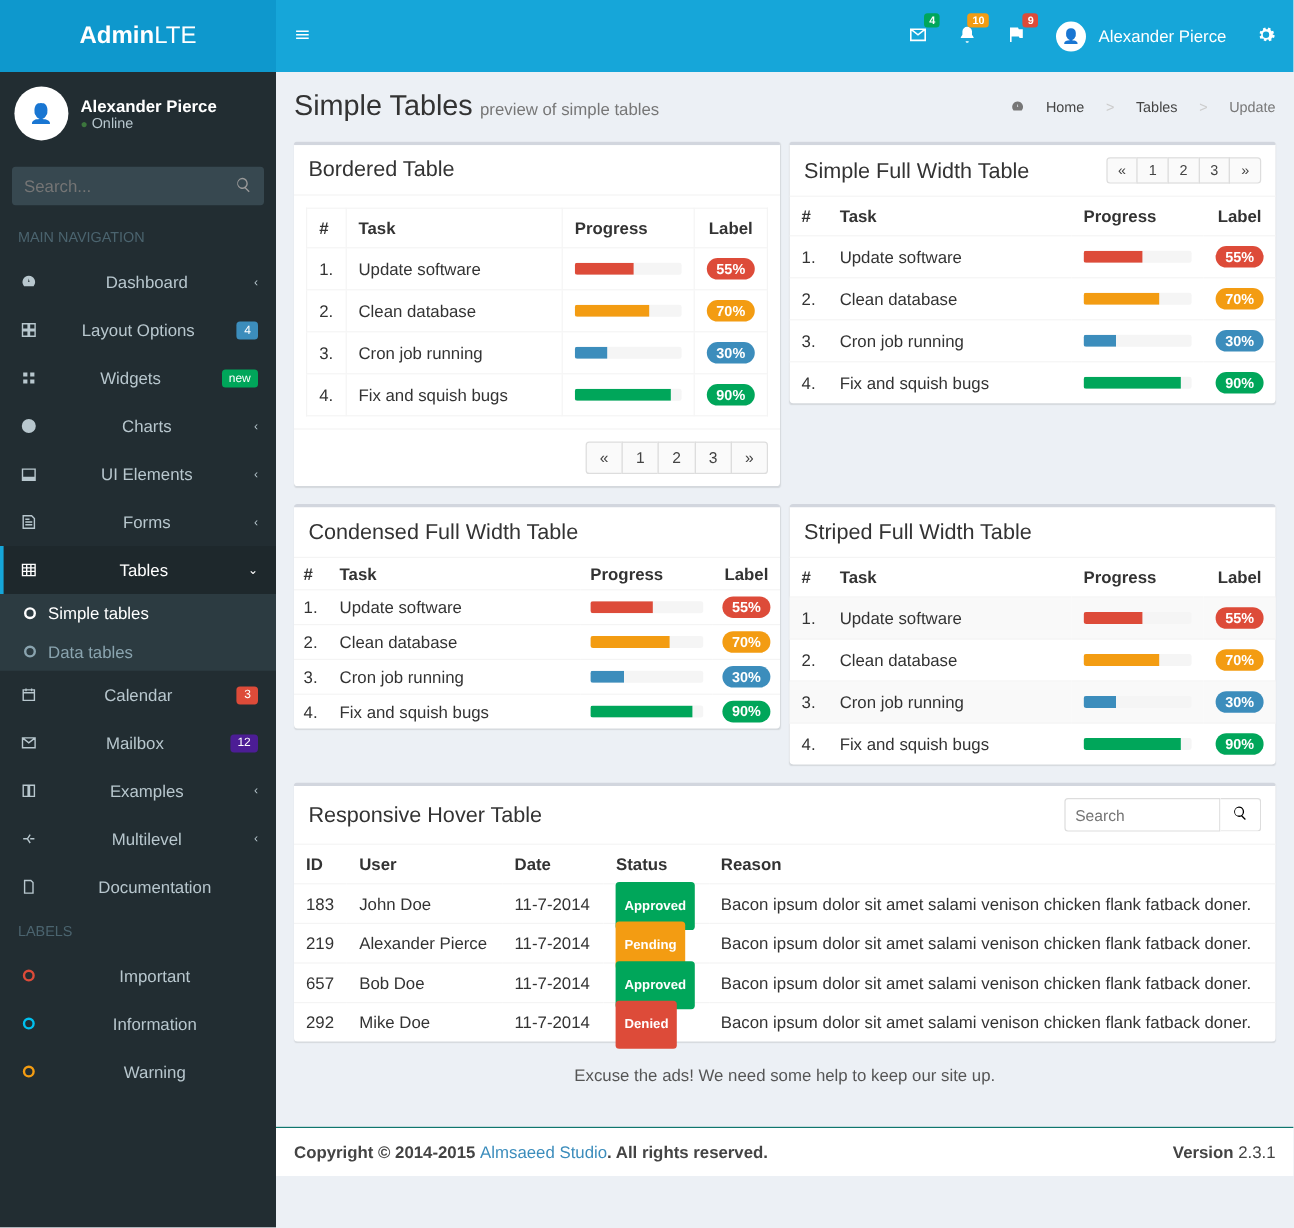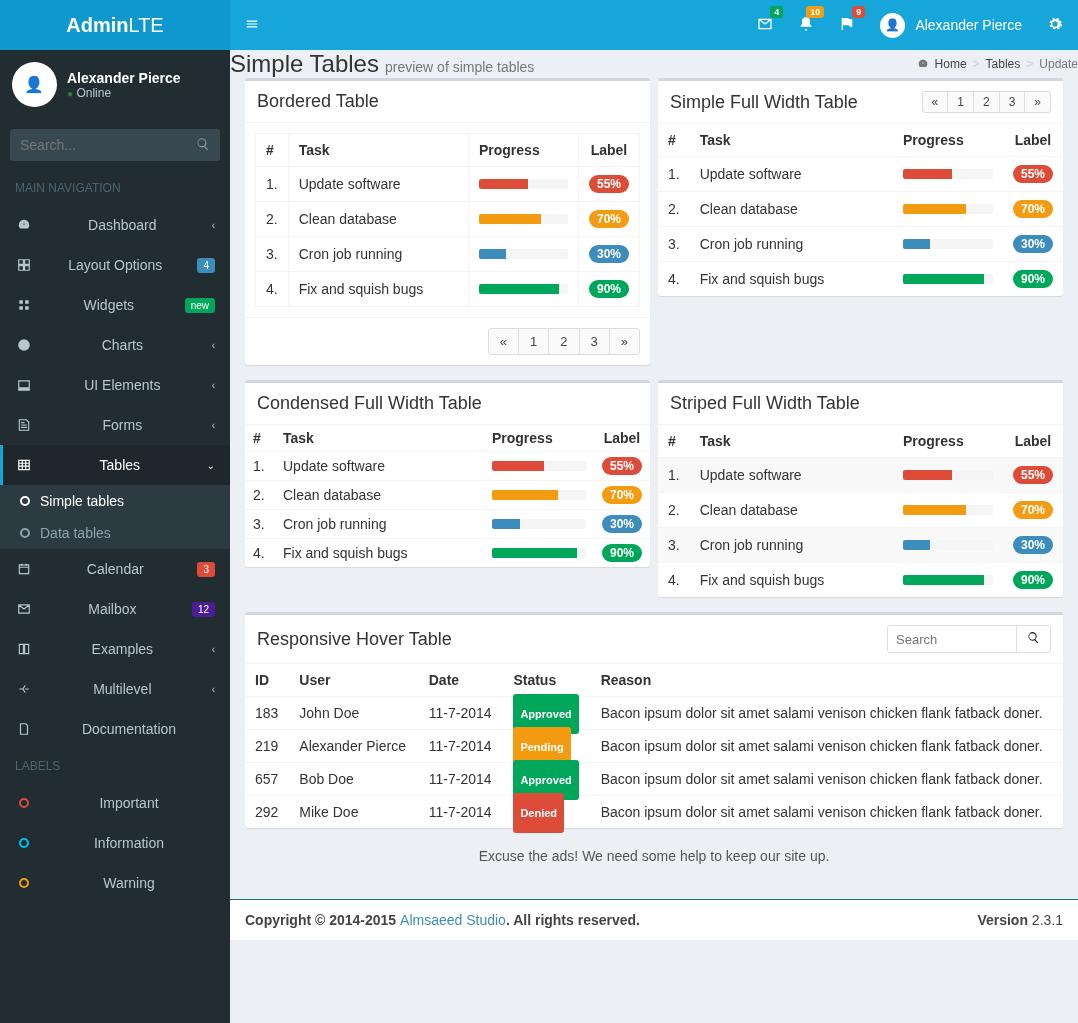--- a/index.html
+++ b/index.html
@@ -1,21 +1,21 @@
 <!DOCTYPE html>
 <html><head>
 <meta charset="utf-8">
 <style>
 * { margin: 0; padding: 0; box-sizing: border-box; }
 body { font-family: 'Source Sans Pro', 'Helvetica Neue', Helvetica, Arial, sans-serif; background: #ecf0f5; font-size: 14px; color: #333; }
 .wrapper { display: flex; min-height: 100vh; flex-direction: column; }
 .main-row { display: flex; flex: 1; }
 
 
-.header { display: flex; height: 50px; }
+.header { display: flex; height: 60px; }
 .logo { width: 230px; background: #0e98cd; color: #fff; display: flex; align-items: center; justify-content: center; font-size: 20px; }
 .logo b { font-weight: 700; }
 .navbar { flex: 1; background: #16a6d9; display: flex; align-items: center; justify-content: space-between; padding: 0 15px; color: #fff; }
 .nav-toggle { color: #fff; cursor: pointer; }
 .nav-right { display: flex; align-items: center; gap: 25px; }
 .nav-icon-wrap { position: relative; cursor: pointer; }
 .nav-badge { position: absolute; top: -10px; right: -10px; font-size: 9px; padding: 1px 4px; border-radius: 3px; color: #fff; font-weight: 600; }
 .badge-green { background: #00a65a; }
 .badge-yellow { background: #f39c12; }
 .badge-red { background: #dd4b39; }
@@ -48,24 +48,24 @@
 .submenu { list-style: none; background: #2c3b41; }
 .submenu li a { display: flex; align-items: center; gap: 10px; padding: 8px 15px 8px 20px; color: #8aa4af; text-decoration: none; cursor: pointer; font-size: 14px;}
 .submenu li.active a { color: #fff; }
 .circle-o { width:10px; height:10px; border:2px solid currentColor; border-radius:50%; display:inline-block;}
 .circle-red{border-color:#dd4b39;}
 .circle-yellow{border-color:#f39c12;}
 .circle-aqua{border-color:#00c0ef;}
 
 
 .content-wrapper { flex: 1; display: flex; flex-direction: column; }
-.content-header { padding: 0; display: flex; justify-content: space-between; align-items: center; }
+.content-header { padding: 15px; display: flex; justify-content: space-between; align-items: center; }
 .content-header h1 { font-size: 24px; font-weight: 500; }
 .content-header h1 small { font-size: 14px; color: #777; font-weight: 300; margin-left: 6px;}
-.breadcrumb { font-size: 12px; color: #777; display: flex; gap: 6px; align-items: center; }
+.breadcrumb { font-size: 12px; color: #777; display: flex; gap: 18px; align-items: center; }
 .breadcrumb a { color: #444; text-decoration: none; cursor: pointer; }
 .breadcrumb .sep { color: #ccc; }
 .content { padding: 0 15px 15px; }
 .row { display: flex; gap: 8px; margin-bottom: 15px; }
 .col-6 { flex: 1; min-width: 0; }
 
 .box { background: #fff; border-top: 3px solid #d2d6de; border-radius: 3px; box-shadow: 0 1px 1px rgba(0,0,0,0.1); }
 .box-header { padding: 10px 12px; display: flex; justify-content: space-between; align-items: center; border-bottom: 1px solid #f4f4f4; }
 .box-title { font-size: 18px; font-weight: 400; }
 .box-body { padding: 10px; }

